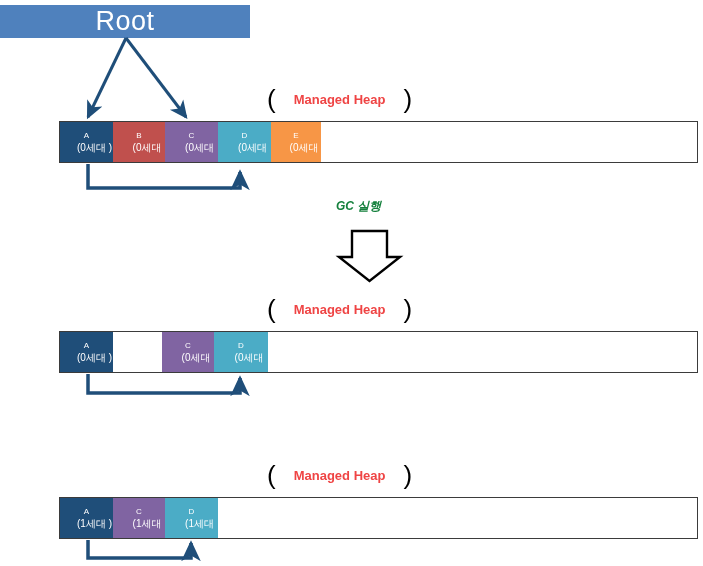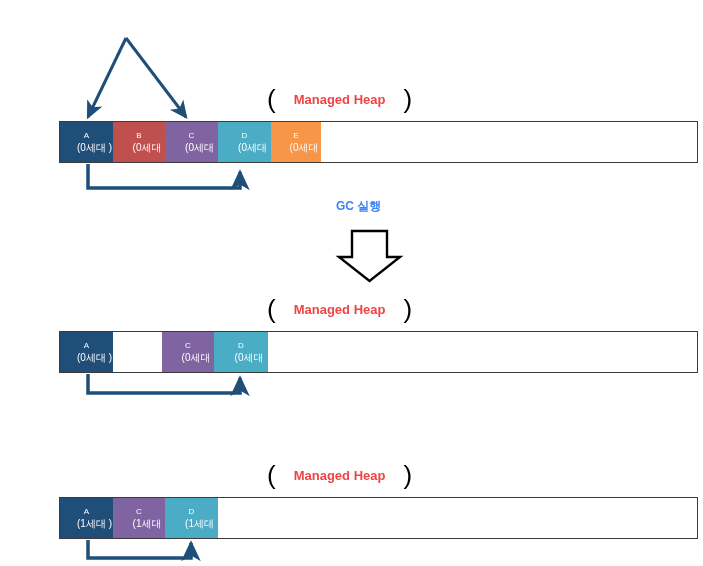--- a/index.html
+++ b/index.html
@@ -105,29 +105,33 @@
     color: #ef4444;
     white-space: nowrap;
   }
   
   .gc-label {
     position: absolute;
     left: 336px;
     top: 198px;
     font-size: 12px;
     font-weight: bold;
-    color: #3b82f6;
+    color: #15803d;
     white-space: nowrap;
+    font-style: italic;
   }
 </style>
 </head>
 <body>
 
 <div class="stage">
 
+  <div class="root-box">
+    <span>Root</span>
+  </div>
 
   <div class="heap-caption" style="left:267px; top:86px;">
     <span class="paren">(</span>
     <span class="cap-text">Managed Heap</span>
     <span class="paren">)</span>
   </div>
 
   <div class="heap-row" id="row0" style="left:59px; top:121px; width:639px;">
     <div class="heap-blocks" id="row0-blocks">
         <div class="block" style="left: 0px; width: 53px; background: rgb(31, 78, 121);">

